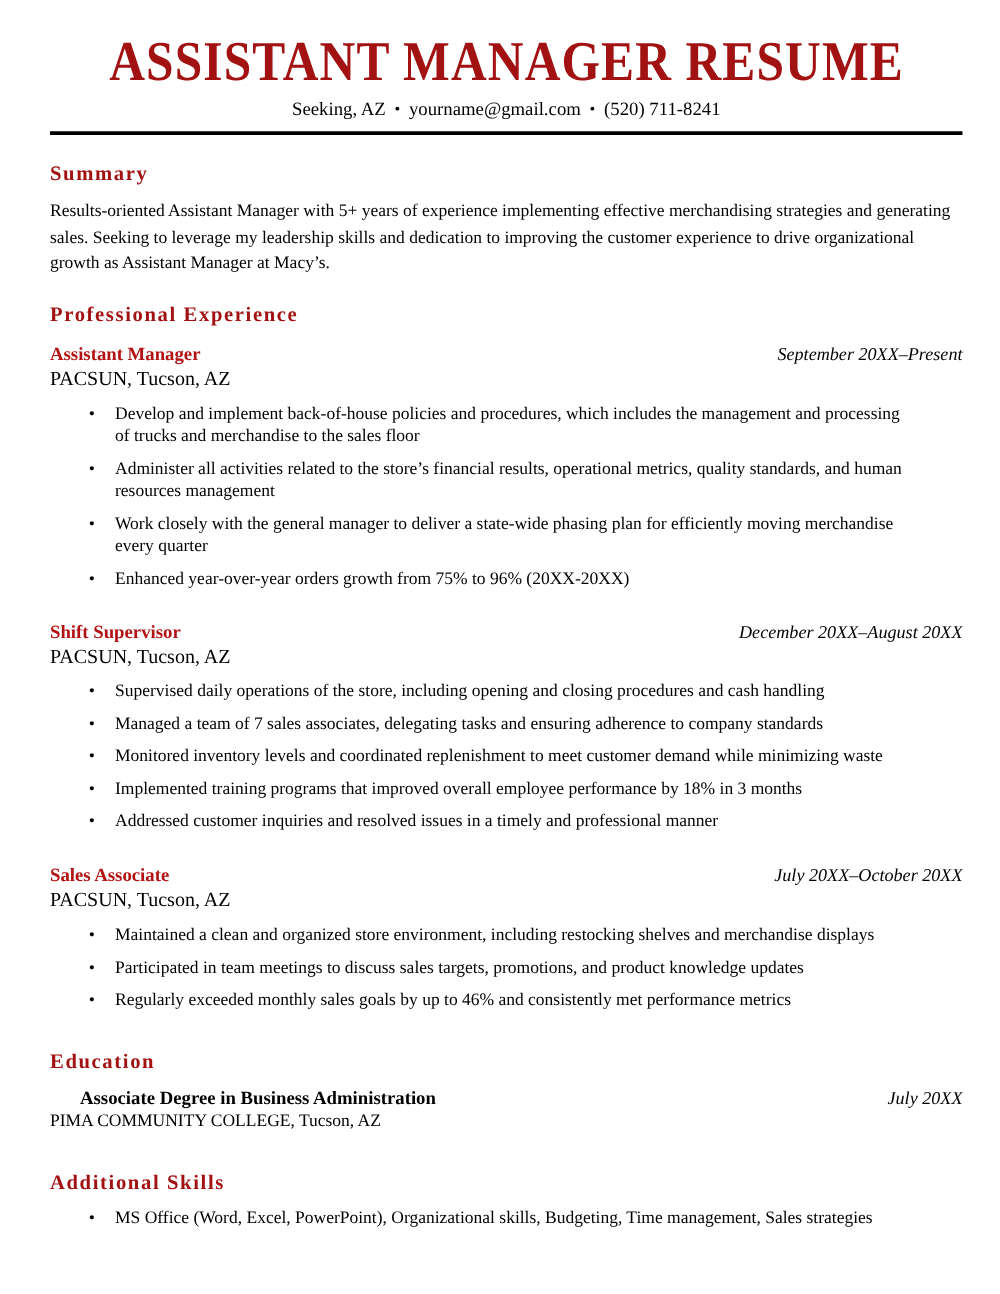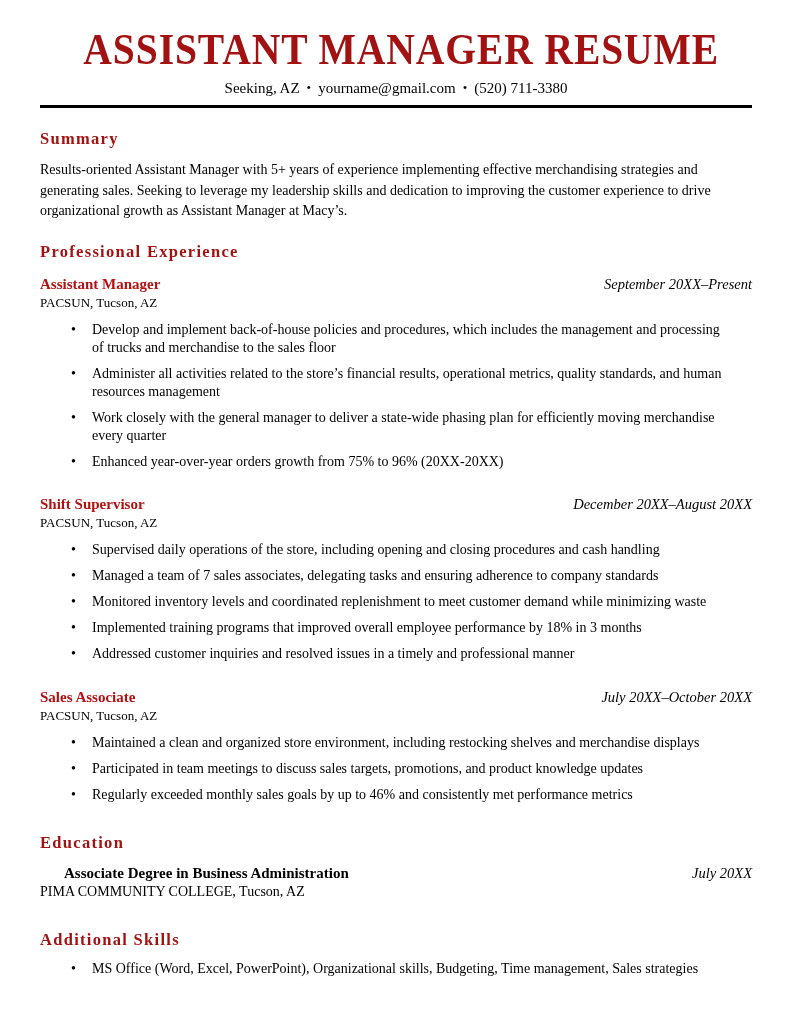--- a/index.html
+++ b/index.html
@@ -5,21 +5,21 @@
   * { margin: 0; padding: 0; box-sizing: border-box; }
   html, body {
     width: 800px; height: 1035px;
     background: #ffffff;
     font-family: "Liberation Serif", serif;
     color: #000000;
     overflow: hidden;
   }
   .page {
     width: 800px; height: 842px;
-    padding: 26px 48px 0 40px;
+    padding: 26px 30px 0 40px;
   }
 
   
   .header { text-align: center; }
   .resume-title {
     display: inline-block;
     color: #a31212;
     font-size: 45px;
     font-weight: bold;
     letter-spacing: 1px;
@@ -77,21 +77,21 @@
     color: #b31212;
     font-size: 15px;
     font-weight: bold;
   }
   .job-dates, .edu-dates {
     font-style: italic;
     font-size: 14.5px;
     color: #000000;
   }
   .job-company {
-    font-size: 13px;
+    font-size: 16px;
     margin-top: 2px;
   }
 
   ul.bullet-list {
     list-style: none;
     margin-top: 10px;
     margin-left: 29px;
   }
   ul.bullet-list li {
     position: relative;
@@ -127,21 +127,21 @@
 </head>
 <body>
 
 <div class="page">
 
   <div class="header">
     <div>
       <span class="resume-title">ASSISTANT MANAGER RESUME</span>
     </div>
     <div class="contact-line">
-      <span>Seeking, AZ</span><span class="contact-sep">•</span><span>yourname@gmail.com</span><span class="contact-sep">•</span><span>(520) 711-3380</span>
+      <span>Seeking, AZ</span><span class="contact-sep">•</span><span>yourname@gmail.com</span><span class="contact-sep">•</span><span>(520) 711-8241</span>
     </div>
     <hr class="header-rule">
   </div>
 
   <h2 class="section-heading summary-heading">Summary</h2>
   <p class="summary-text">Results-oriented Assistant Manager with 5+ years of experience implementing effective merchandising strategies and generating sales. Seeking to leverage my leadership skills and dedication to improving the customer experience to drive organizational growth as Assistant Manager at Macy’s.</p>
 
   <h2 class="section-heading experience-heading">Professional Experience</h2>
 
   <div class="job">

